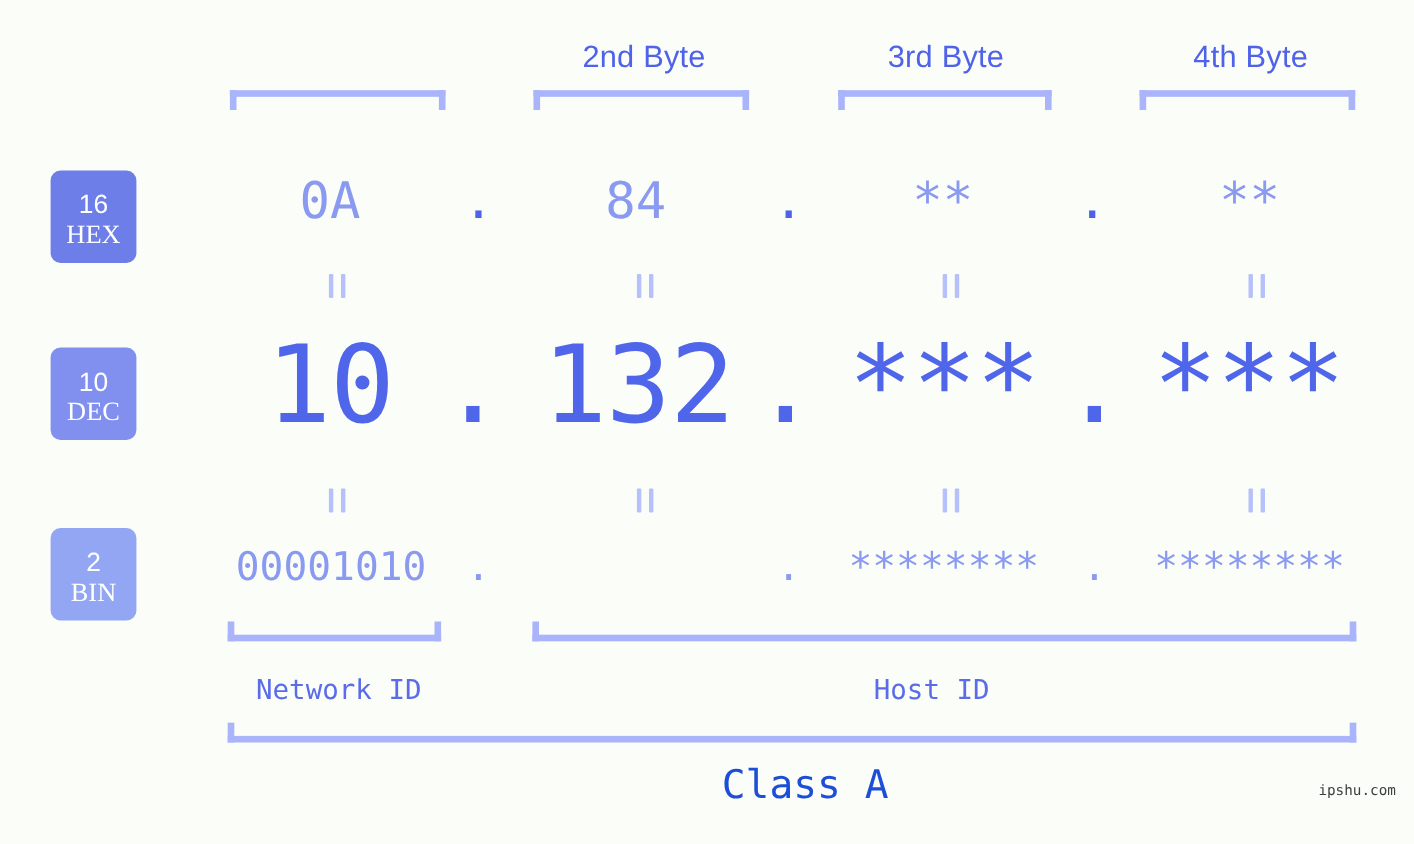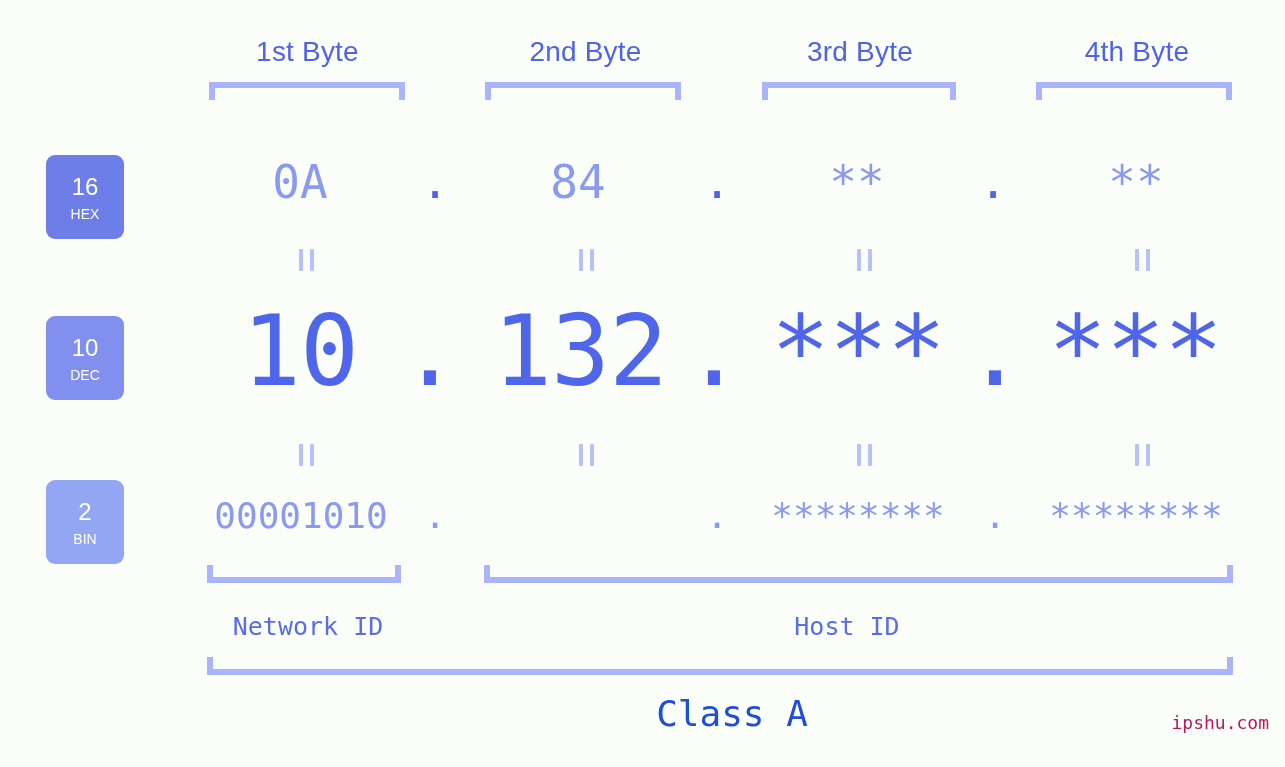--- a/index.html
+++ b/index.html
@@ -58,23 +58,23 @@
     align-items: center;
     justify-content: center;
   }
   .badge .num {
     font-size: 24px;
     line-height: 34px;
     font-weight: 400;
     font-family: "Liberation Sans", sans-serif;
   }
   .badge .abbr {
-    font-size: 14px;
+    font-size: 24px;
     line-height: 21px;
-    font-family: Liberation Sans, sans-serif;
+    font-family: Liberation Serif, serif;
   }
   #badge-hex { top: 155px; height: 84px; background: #6d7ee9; }
   #badge-dec { top: 316px; height: 84px; background: #8190ef; }
   #badge-bin { top: 480px; height: 84px; background: #92a6f3; }
 
   
   .row-cell {
     position: absolute;
     text-align: center;
     white-space: nowrap;
@@ -182,33 +182,30 @@
     text-align: center;
     font-size: 36px;
     color: #1d4ed8;
     font-family: "DejaVu Sans Mono", monospace;
     white-space: nowrap;
   }
   .watermark {
     position: absolute;
     right: 16px;
     top: 712px;
-    font-size: 18px;
-    color: #be185d;
+    font-size: 13px;
+    color: #404040;
     font-family: "DejaVu Sans Mono", monospace;
   }
 </style>
 </head>
 <body>
 
 <div id="stage">
 
-  <div class="byte-label" style="left:180px; width:255px;">
-    <span>1st Byte</span>
-  </div>
   <div class="byte-label" style="left:458px; width:255px;">
     <span>2nd Byte</span>
   </div>
   <div class="byte-label" style="left:735px; width:250px;">
     <span>3rd Byte</span>
   </div>
   <div class="byte-label" style="left:1012px; width:250px;">
     <span>4th Byte</span>
   </div>
 

